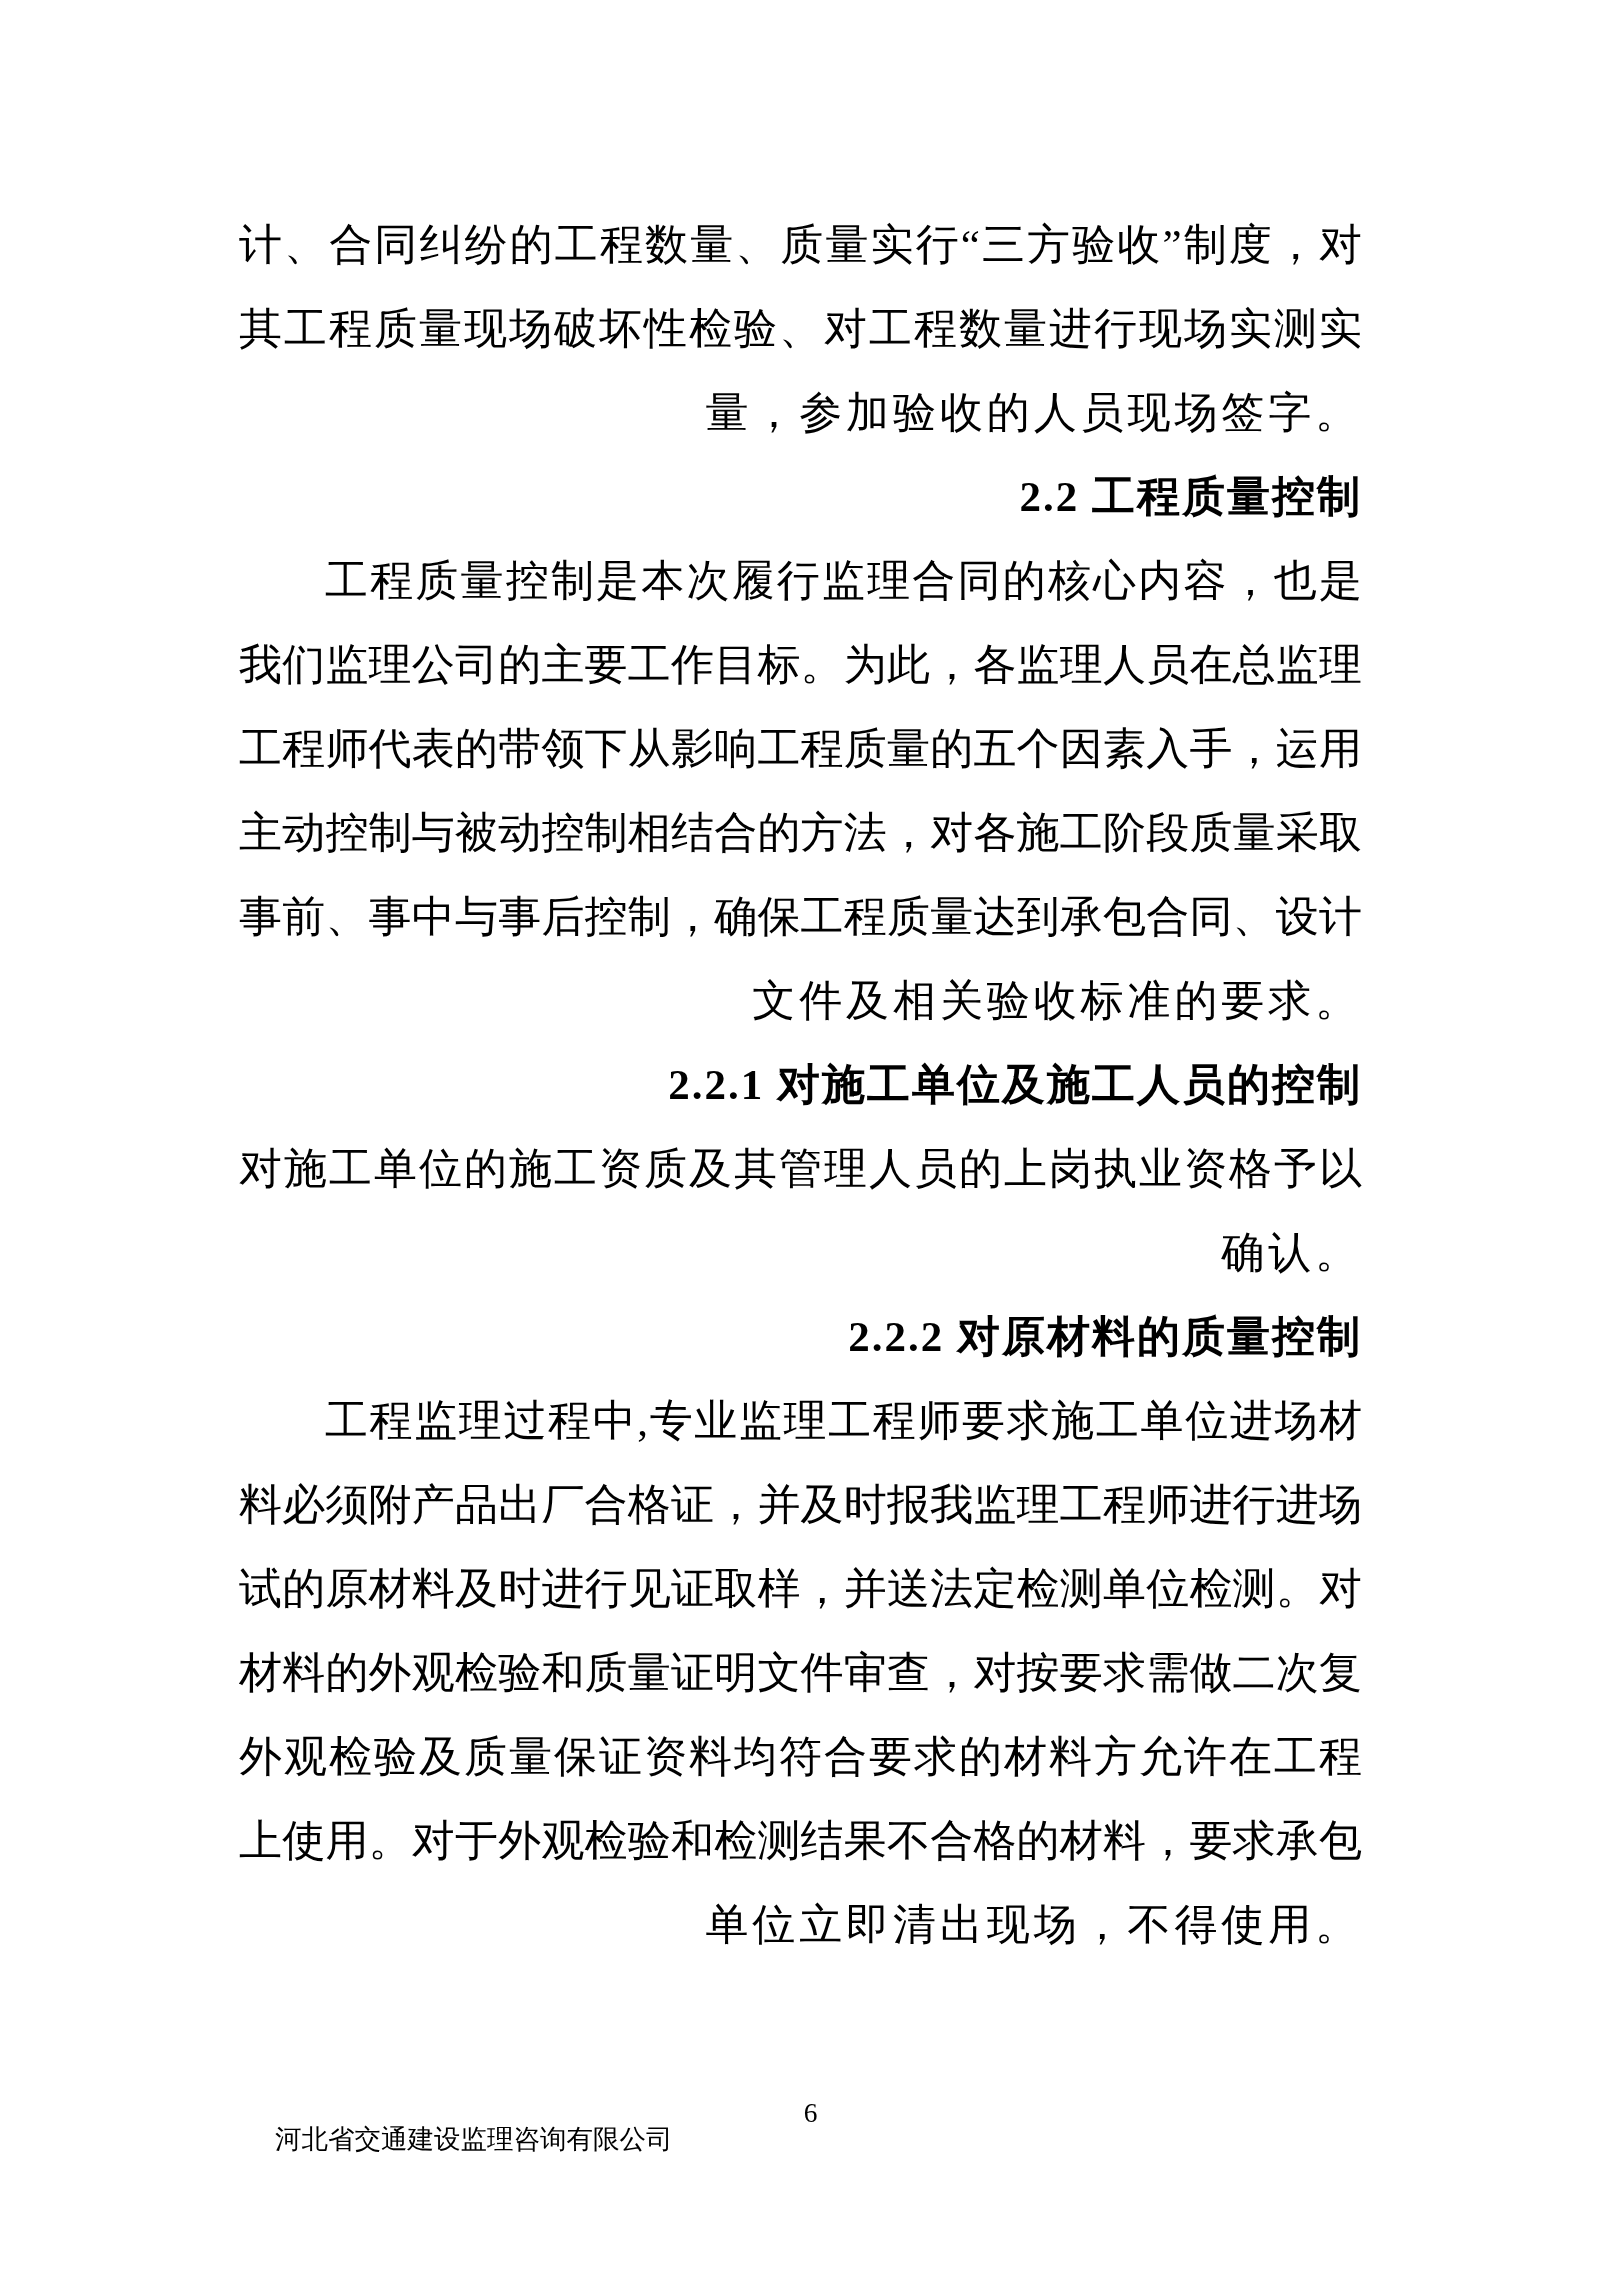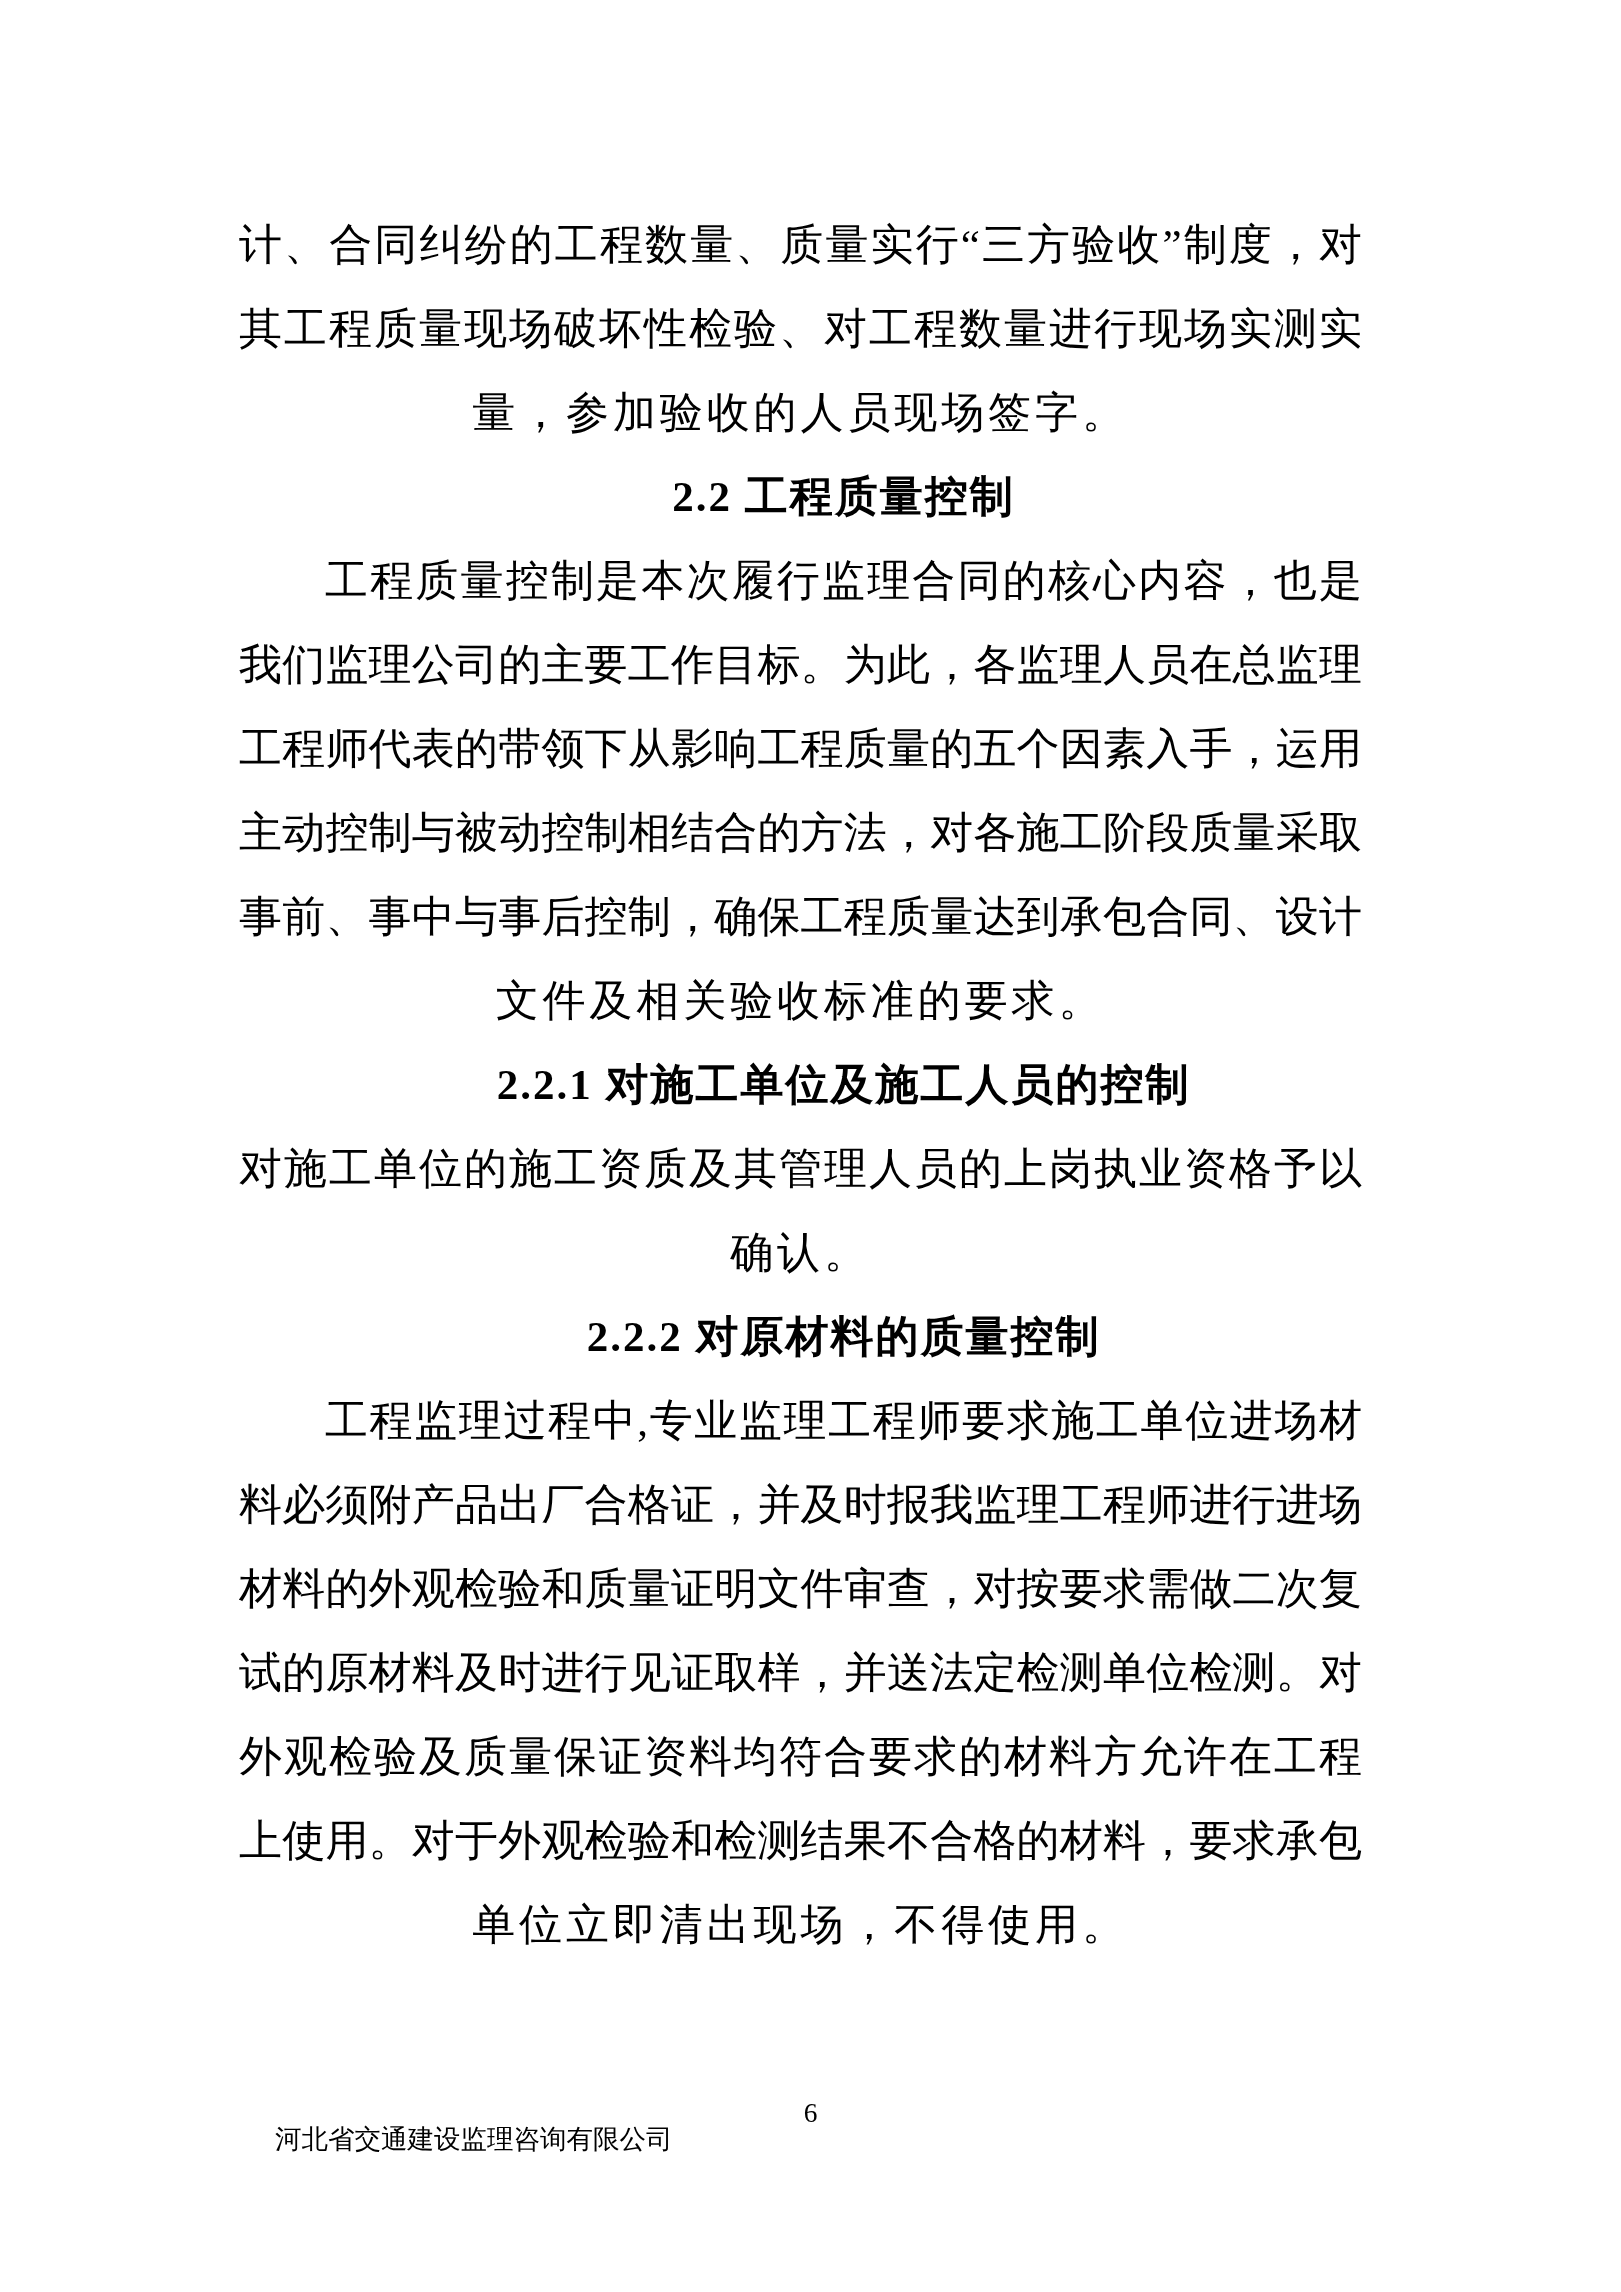--- a/index.html
+++ b/index.html
@@ -20,21 +20,21 @@
     position: absolute;
     left: 239px;
     top: 203px;
     width: 1123px;
   }
   .line {
     font-size: 43px;
     line-height: 84px;
     height: 84px;
     letter-spacing: 3.9px;
-    text-align: center;
+    text-align: right;
     white-space: nowrap;
     overflow: visible;
   }
   .line.justify {
     letter-spacing: 0;
     white-space: normal;
     text-align: justify;
     text-align-last: justify;
     text-justify: inter-character;
   }
@@ -78,22 +78,22 @@
       <div class="line justify">工程师代表的带领下从影响工程质量的五个因素入手，运用</div>
       <div class="line justify">主动控制与被动控制相结合的方法，对各施工阶段质量采取</div>
       <div class="line justify">事前、事中与事后控制，确保工程质量达到承包合同、设计</div>
       <div class="line">文件及相关验收标准的要求。</div>
       <div class="line heading indent">2.2.1 对施工单位及施工人员的控制</div>
       <div class="line justify">对施工单位的施工资质及其管理人员的上岗执业资格予以</div>
       <div class="line">确认。</div>
       <div class="line heading indent">2.2.2 对原材料的质量控制</div>
       <div class="line indent justify">工程监理过程中,专业监理工程师要求施工单位进场材</div>
       <div class="line justify">料必须附产品出厂合格证，并及时报我监理工程师进行进场</div>
+      <div class="line justify">试的原材料及时进行见证取样，并送法定检测单位检测。对</div>
       <div class="line justify">材料的外观检验和质量证明文件审查，对按要求需做二次复</div>
-      <div class="line justify">试的原材料及时进行见证取样，并送法定检测单位检测。对</div>
       <div class="line justify">外观检验及质量保证资料均符合要求的材料方允许在工程</div>
       <div class="line justify">上使用。对于外观检验和检测结果不合格的材料，要求承包</div>
       <div class="line">单位立即清出现场，不得使用。</div>
     </div>
   <div class="page-number">6</div>
   <div class="footer-company">河北省交通建设监理咨询有限公司</div>
 </div>
 
 
 </body></html>

